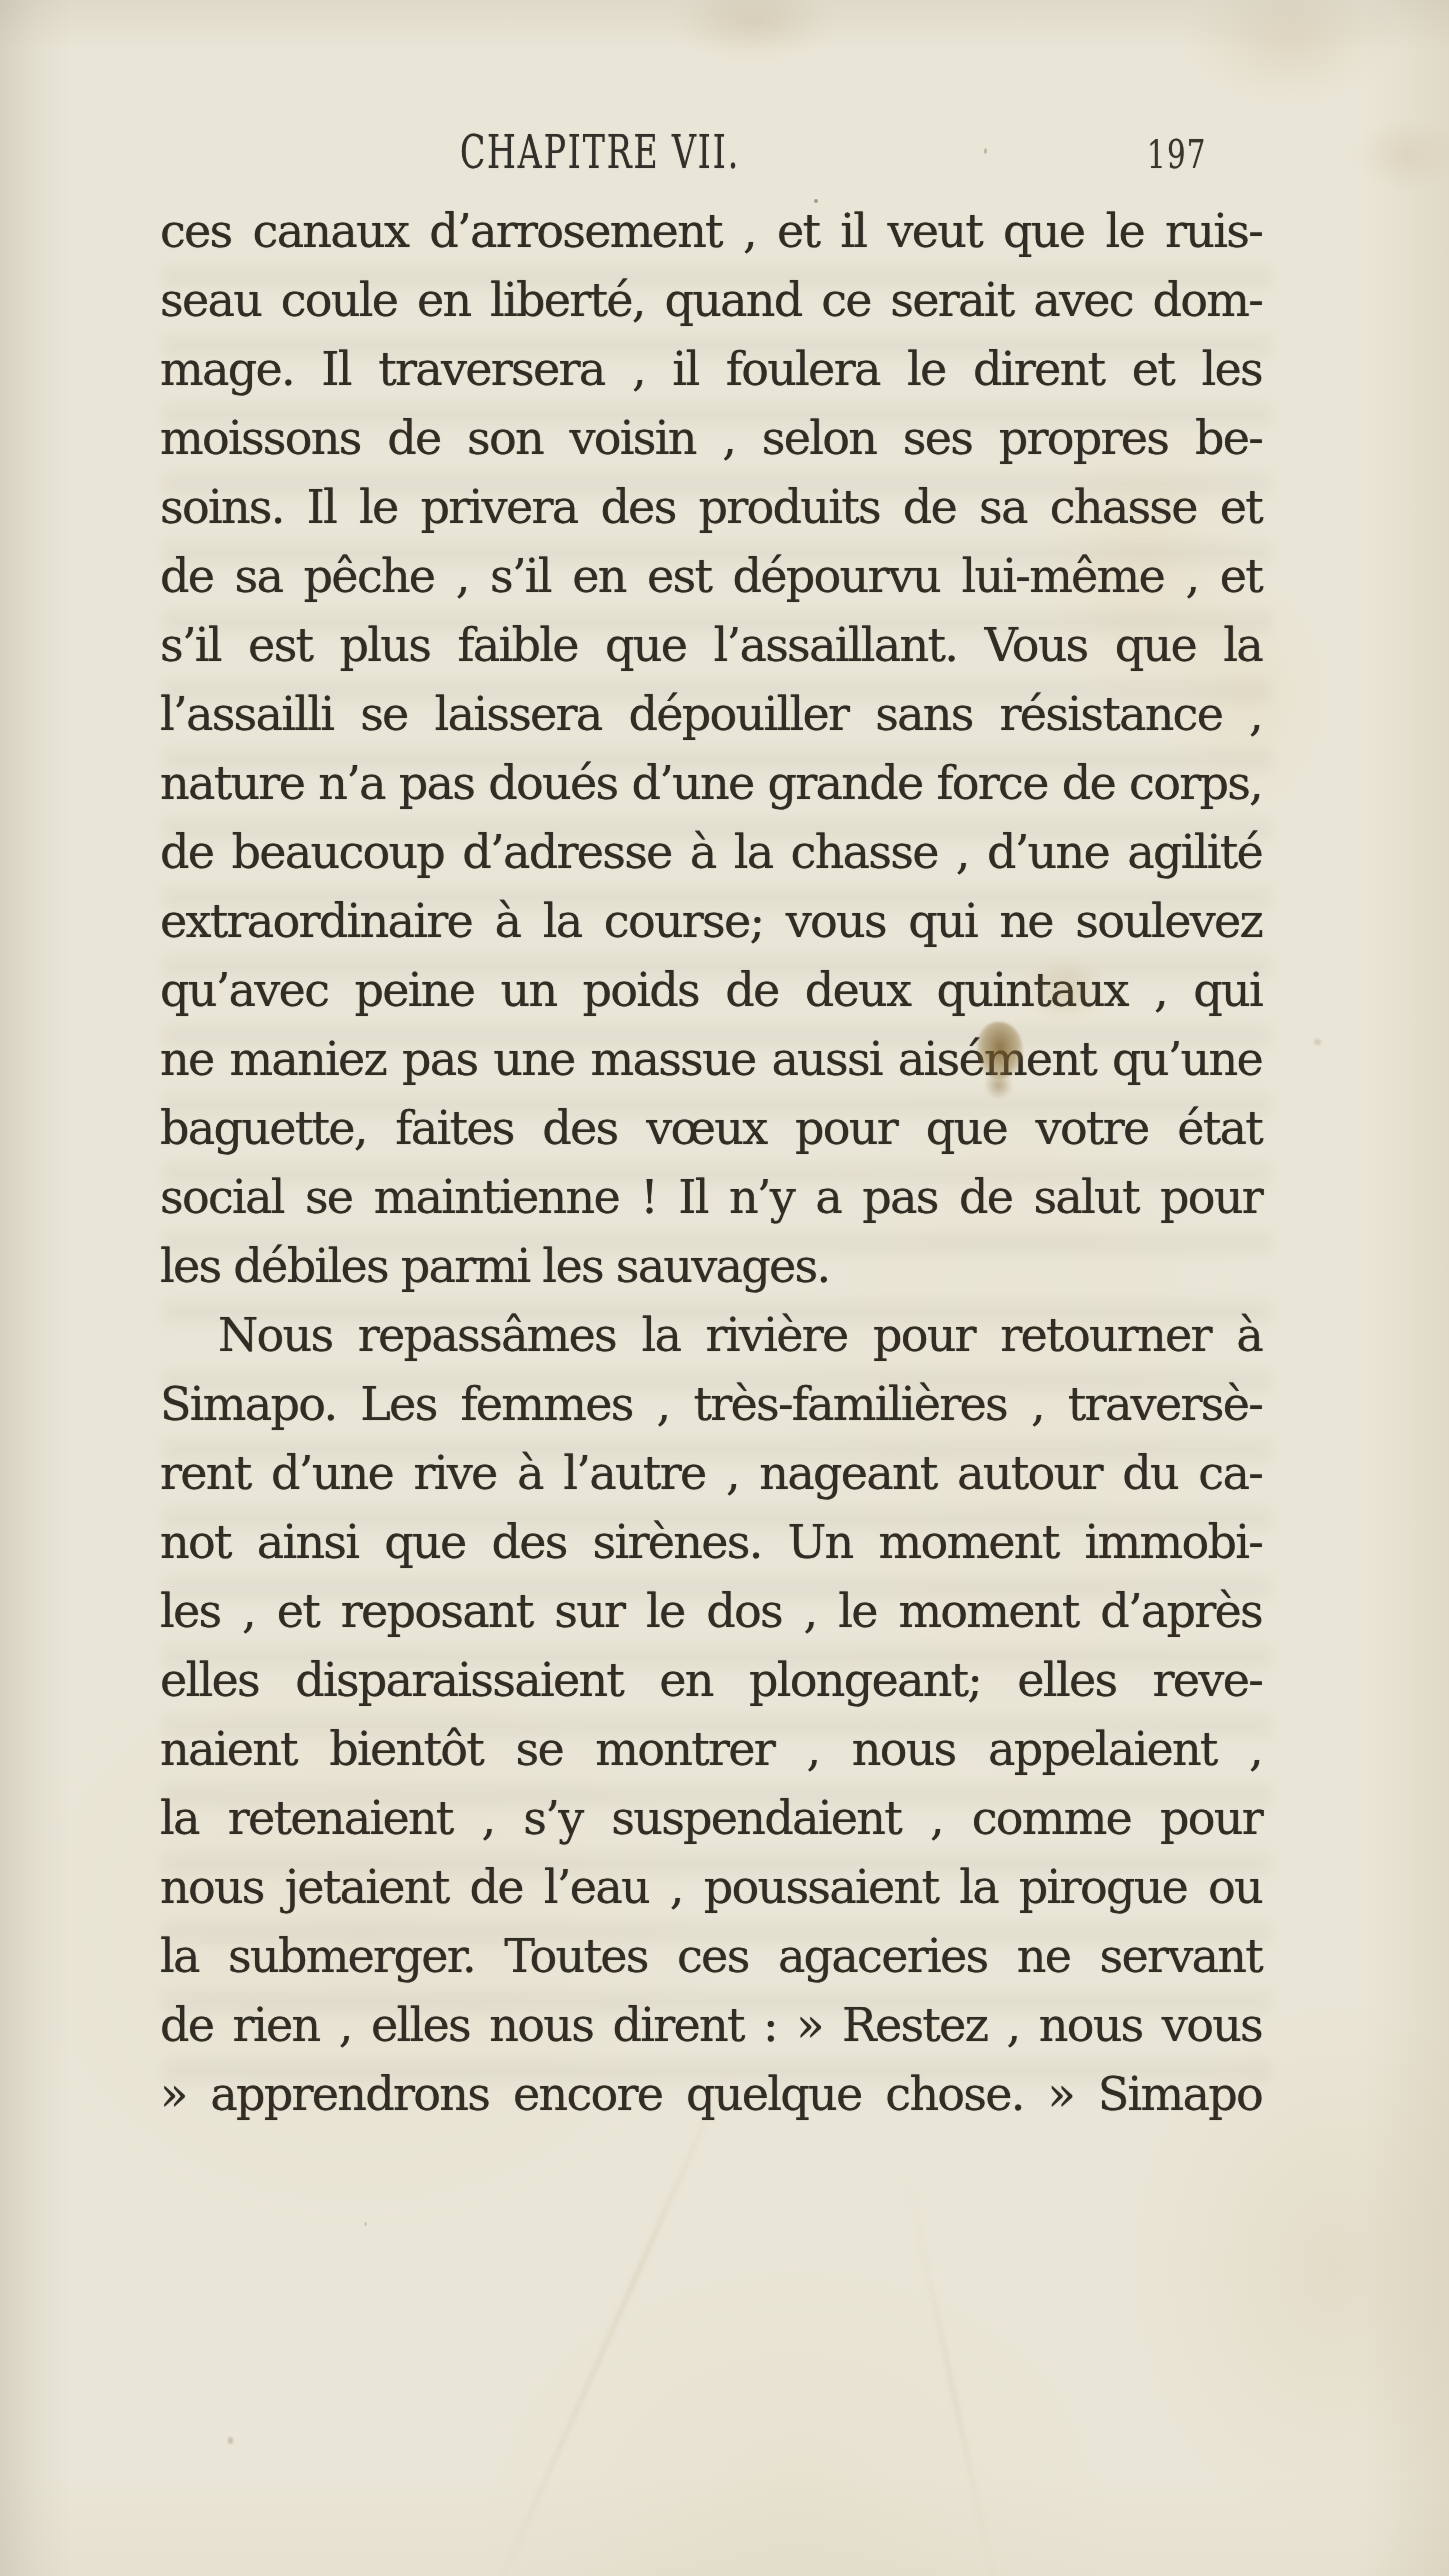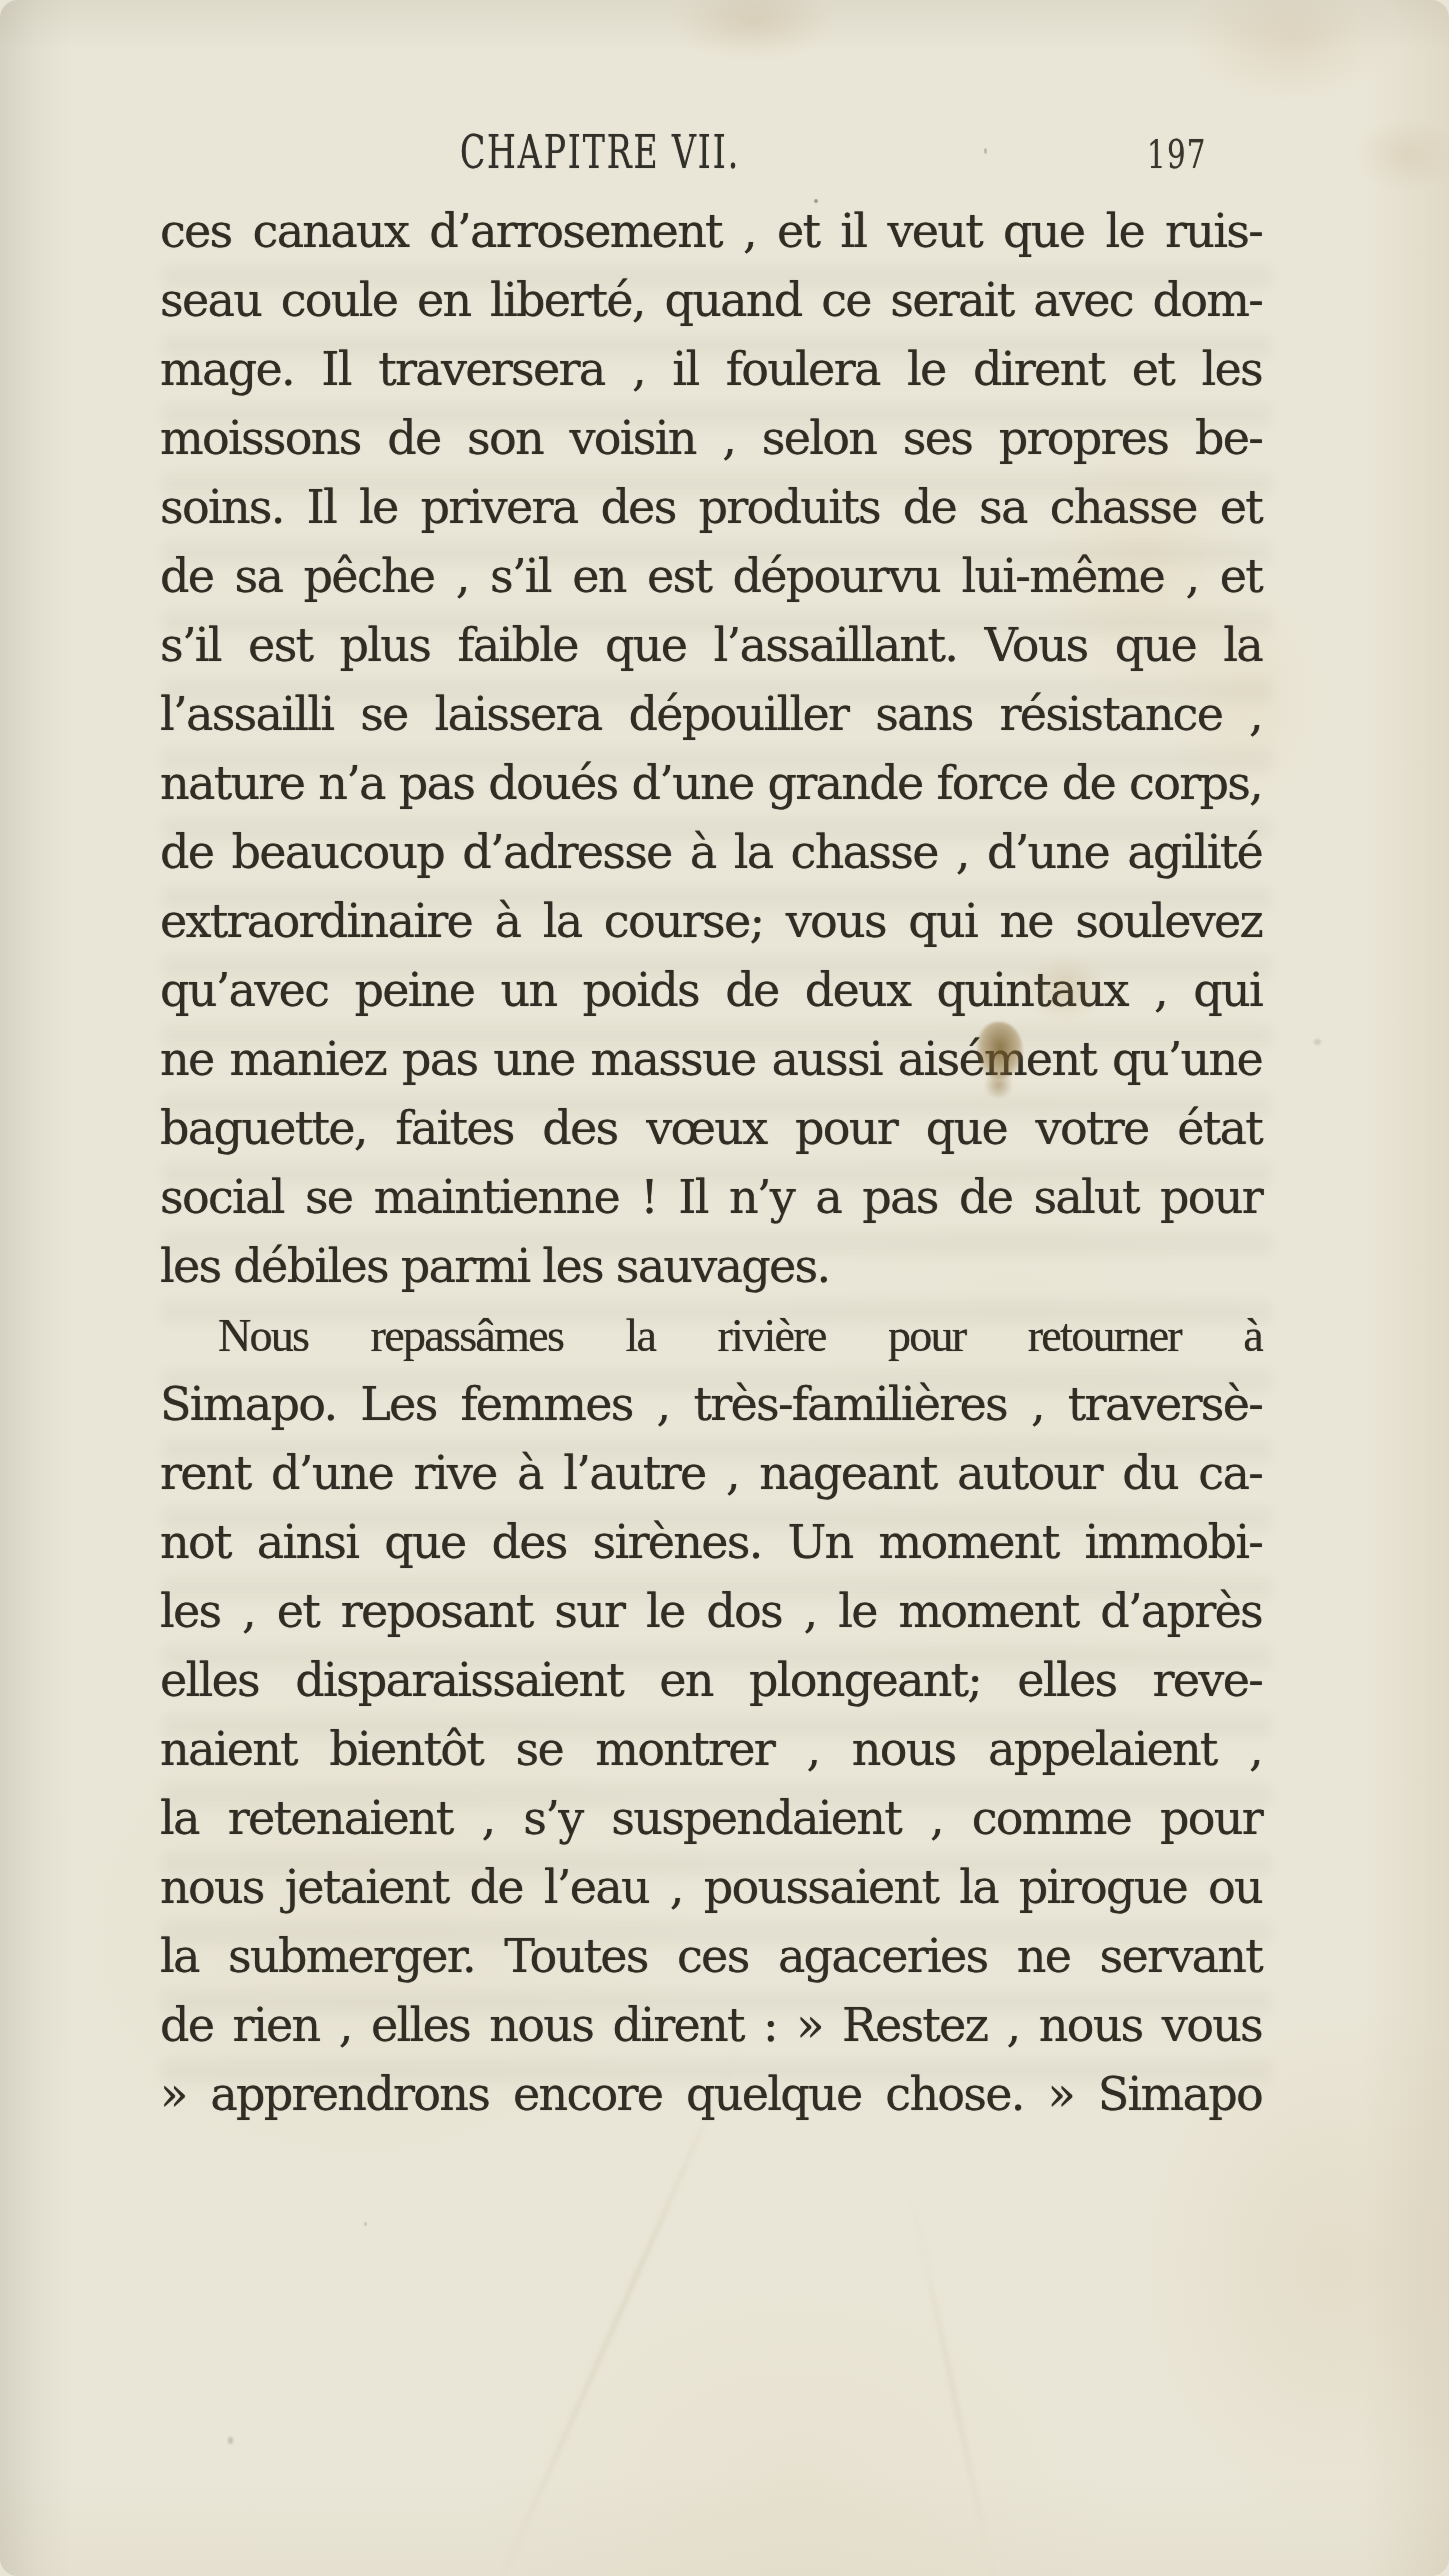--- a/index.html
+++ b/index.html
@@ -28,21 +28,20 @@
       
       radial-gradient(ellipse 515px 429px at 25% 75%, rgba(210,200,170,0.12), rgba(210,200,170,0) 70%),
       radial-gradient(ellipse 343px 601px at 70% 55%, rgba(222,214,190,0.10), rgba(222,214,190,0) 70%),
       
       linear-gradient(90deg, rgba(100,94,76,0.15), rgba(100,94,76,0.05) 2.5%, rgba(100,94,76,0) 5%),
       linear-gradient(270deg, rgba(150,124,78,0.12), rgba(150,124,78,0) 6%),
       linear-gradient(180deg, rgba(120,112,90,0.10), rgba(120,112,90,0) 2%),
       linear-gradient(0deg, rgba(150,134,96,0.06), rgba(150,134,96,0) 4%);
     font-family: "DejaVu Serif", "Liberation Serif", serif;
     color: #2f2b24;
-    border-radius: 18px;
   }
 
   
   .ghost-stripes {
     position: absolute;
     left: 163px;
     top: 266px;
     width: 1108px;
     height: 1846px;
     background: repeating-linear-gradient(
@@ -87,21 +86,21 @@
     font-size: 46px;
     letter-spacing: -1.7px;
     white-space: normal;
     text-align: justify;
     text-align-last: justify;
     color: #312d25;
     text-shadow: 0 0 0.9px rgba(49,45,37,0.6), 0.4px 0.4px 0.4px rgba(49,45,37,0.25);
     margin-left: 16px;
   }
   .line.flush { text-align-last: left; }
-  .line.indent { padding-left: 58px; font-family: Liberation Serif, serif; }
+  .line.indent { padding-left: 58px; }
 
   
   .stain { position: absolute; border-radius: 50%; pointer-events: none; }
   .stain-aisement {
     left: 977px; top: 1022px; width: 46px; height: 57px;
     background: radial-gradient(ellipse at 50% 45%, rgba(118,90,38,0.78), rgba(138,108,52,0.42) 55%, rgba(150,120,62,0) 80%);
     filter: blur(1.3px);
     border-radius: 46% 54% 52% 48%;
   }
   .stain-aisement-tail {

